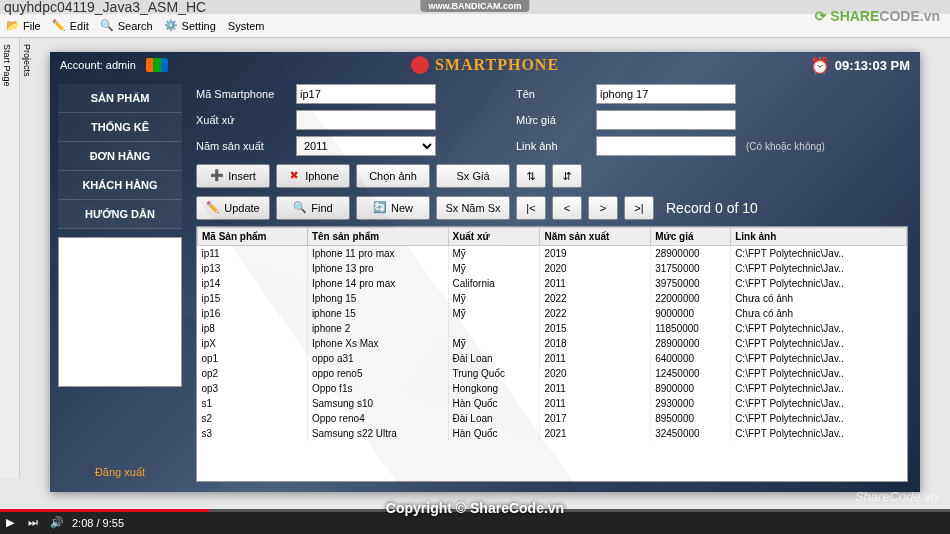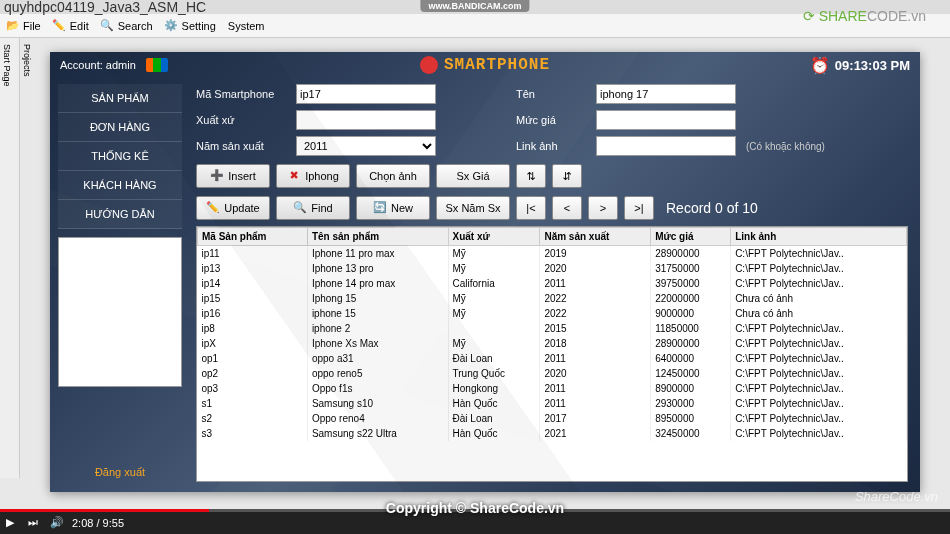--- a/index.html
+++ b/index.html
@@ -1,40 +1,40 @@
 <!DOCTYPE html>
 <html><head>
 <meta charset="utf-8">
 <style>
 * { box-sizing: border-box; margin: 0; padding: 0; font-family: Arial, sans-serif; }
 body { width: 950px; height: 534px; background: #f0f0f0; position: relative; overflow: hidden; }
 .ide-bg { position: absolute; inset: 0; background: #e8e8e8; }
 .titlebar { height: 14px; background: #ddd; font-size: 14px; padding: 1px 4px; color: #333; display: flex; align-items: center; }
 .bandicam { position: absolute; top: 0; left: 50%; transform: translateX(-50%); background: #888; color: #fff; font-size: 9px; padding: 1px 8px; border-radius: 0 0 4px 4px; z-index: 5; font-weight: bold; }
-.sharecode-wm { position: absolute; top: 8px; right: 24px; font-weight: normal; font-size: 14px; z-index: 10; }
+.sharecode-wm { position: absolute; top: 8px; right: 10px; font-weight: bold; font-size: 14px; z-index: 10; }
 .sharecode-wm .s1 { color: #6cb33f; } .sharecode-wm .s2 { color: #999; }
 .toolbar { height: 24px; background: #f5f5f5; border-bottom: 1px solid #ccc; display: flex; align-items: center; padding: 0 6px; gap: 12px; font-size: 11px; }
 .toolbar-item { display: flex; align-items: center; gap: 3px; cursor: pointer; }
 .ticon { width: 14px; height: 14px; display: inline-block; }
 .left-tabs { position: absolute; left: 0; top: 38px; width: 20px; height: 440px; background: #eee; border-right: 1px solid #ccc; writing-mode: vertical-lr; font-size: 9px; display: flex; flex-direction: column; gap: 10px; padding: 6px 2px; }
 .app-panel { position: absolute; left: 50px; top: 52px; width: 870px; height: 440px; background: linear-gradient(135deg,#1a2940 0%,#2d3e5a 25%,#4a5d78 50%,#2d3e5a 75%,#1a2940 100%); box-shadow: 0 2px 10px rgba(0,0,0,.4); color: #fff; }
 .poly-overlay { position:absolute; inset:0; opacity:.25; background:
   linear-gradient(125deg, transparent 40%, rgba(255,255,255,.08) 40% 50%, transparent 50%),
   linear-gradient(55deg, transparent 30%, rgba(0,0,0,.15) 30% 45%, transparent 45%),
   linear-gradient(200deg, transparent 60%, rgba(255,255,255,.06) 60% 70%, transparent 70%); pointer-events:none; }
 .acc-bar { display: flex; align-items: center; padding: 6px 10px; font-size: 11px; position: relative; text-align: right; }
 .fpt-logo { margin-left: 10px; width: 22px; height: 14px; background: linear-gradient(90deg,#f60 33%,#0a0 33% 66%,#06c 66%); border-radius: 2px; }
 .title-area { position: absolute; left: 50%; transform: translateX(-50%); display: flex; align-items: center; gap: 6px; }
 .title-area .ticon-clock { width: 18px; height: 18px; background: #d33; border-radius: 50%; display: inline-block; }
-.app-title { color: #f5a623; font-weight: bold; font-size: 16px; letter-spacing: 1px; font-family: Liberation Mono, monospace; }
+.app-title { color: #f5a623; font-weight: bold; font-size: 16px; letter-spacing: 1px; font-family: Liberation Serif, serif; }
 .clock-area { position: absolute; right: 10px; display: flex; align-items: center; gap: 5px; font-weight: bold; font-size: 13px; }
 .clock-area .alarm { color: #e33; font-size: 16px; }
 .main-row { display: flex; height: calc(100% - 30px); }
 .sidebar { width: 140px; padding: 6px 8px; display: flex; flex-direction: column; gap: 2px; position: relative; }
-.side-btn { background: rgba(255,255,255,.05); padding: 8px 4px; text-align: center; font-size: 11px; font-weight: normal; cursor: pointer; border-bottom: 1px solid rgba(255,255,255,.15); }
+.side-btn { background: rgba(255,255,255,.05); padding: 8px 4px; text-align: center; font-size: 11px; font-weight: bold; cursor: pointer; border-bottom: 1px solid rgba(255,255,255,.15); }
 .img-box { margin-top: 6px; flex: 1; background: #fff; border: 1px solid #999; max-height: 150px; }
 .logout { margin-top: auto; text-align: center; font-size: 11px; color: #f5a623; padding: 4px; cursor: pointer; }
 .content { flex: 1; padding: 6px 12px 6px 6px; display: flex; flex-direction: column; }
 .form-grid { display: grid; grid-template-columns: 90px 140px 60px 70px 140px auto; gap: 6px 10px; align-items: center; font-size: 11px; margin-bottom: 4px; }
 .form-grid input, .form-grid select { height: 20px; font-size: 11px; padding: 0 3px; border: 1px solid #999; background: #fff; color: #000; }
 .hint { font-size: 10px; color: #ccc; }
 .btn-row { display: flex; gap: 6px; margin: 4px 0; align-items: center; }
 .btn { background: linear-gradient(#fdfdfd,#e6e6e6); border: 1px solid #888; color: #000; font-size: 11px; height: 24px; min-width: 74px; display: flex; align-items: center; justify-content: center; gap: 4px; cursor: pointer; border-radius: 2px; padding: 0 6px; }
 .btn.small { min-width: 30px; }
 .btn .bi { width: 14px; height: 14px; display: inline-block; }
@@ -103,22 +103,22 @@
     <div class="clock-area">
       <span class="alarm">⏰</span>
       <span>09:13:03 PM</span>
     </div>
   </div>
 
   <div class="main-row">
     <div class="sidebar">
       <div id="side-items">
           <div class="side-btn">SẢN PHẨM</div>
+          <div class="side-btn">THỐNG KÊ</div>
           <div class="side-btn">ĐƠN HÀNG</div>
-          <div class="side-btn">THỐNG KÊ</div>
           <div class="side-btn">KHÁCH HÀNG</div>
           <div class="side-btn">HƯỚNG DẪN</div>
         </div>
       <div class="img-box"></div>
       <div class="logout">Đăng xuất</div>
     </div>
 
     <div class="content">
       <div class="form-grid">
         <span>Mã Smartphone</span>
@@ -143,21 +143,21 @@
         <span class="hint">(Có khoặc không)</span>
       </div>
 
       <div class="btn-row">
         <button class="btn">
             <span class="bi" style="color:#2a2">➕</span>
             <span>Insert</span>
           </button>
         <button class="btn">
             <span class="bi" style="color:#d22">✖</span>
-            <span>Iphong</span>
+            <span>Iphone</span>
           </button>
         <button class="btn">
             <span>Chọn ảnh</span>
           </button>
         <button class="btn">
             <span>Sx Giá</span>
           </button>
         <button class="btn small">
             <span>⇅</span>
           </button>

